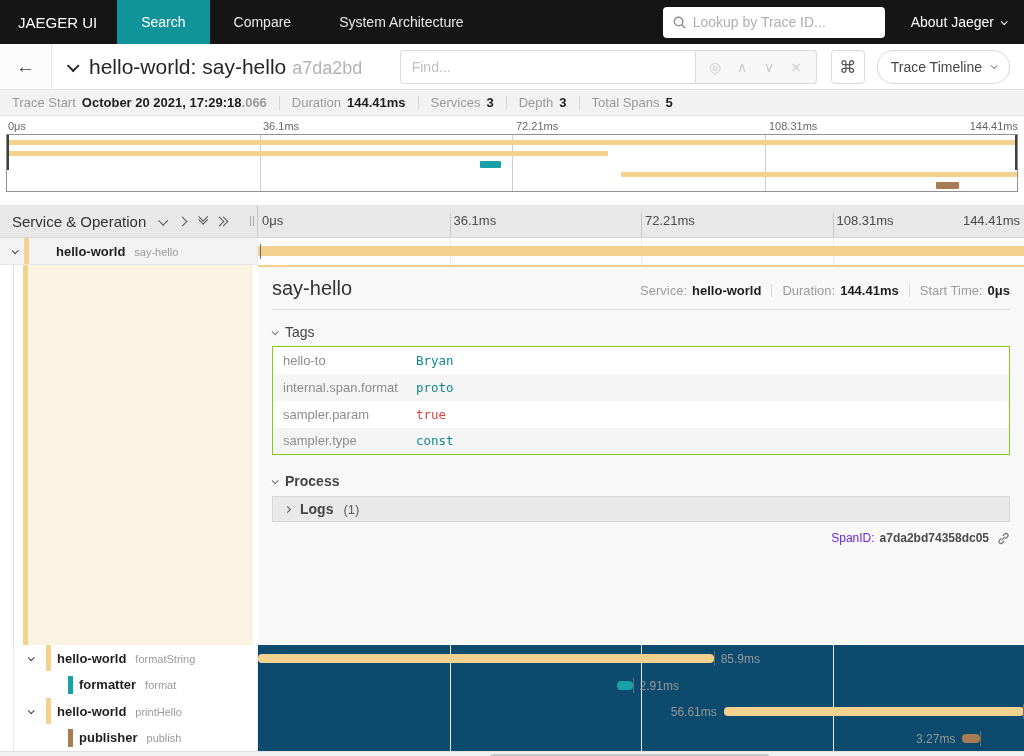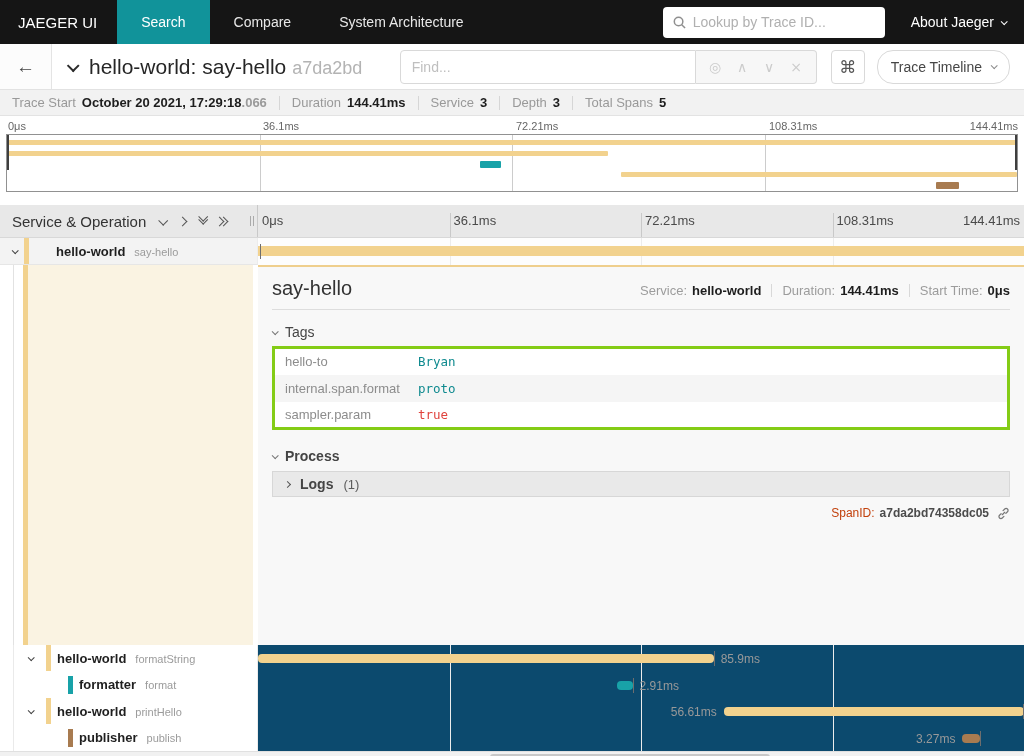--- a/index.html
+++ b/index.html
@@ -93,32 +93,32 @@
   .dhead { display:flex; align-items:baseline; }
   .dtitle { font-size:20px; font-weight:400; color:#333; }
   .dmeta { margin-left:auto; font-size:13px; display:flex; align-items:center; }
   .dmeta .lbl { color:#9c9c9c; margin-right:5px; }
   .dmeta .val { color:#1d1d1d; font-weight:bold; }
   .dmeta .sep { width:1px; height:13px; background:#d8d8d8; margin:0 10px; }
   .dhr { border:none; border-top:1px solid #ddd; margin:9px 0 10px 0; }
   .sect-head { display:flex; align-items:center; gap:8px; font-size:14px; color:#454545; height:24px; cursor:pointer; }
   .sect-head .chev { color:#777; }
   .sect-head.bold .sect-title { font-weight:bold; }
-  .kvtable { width:100%; border:3px solid #84cc16; border-collapse:collapse; background:#fff; margin:2px 0 14px 0; }
+  .kvtable { width:100%; border:1px solid #84cc16; border-collapse:collapse; background:#fff; margin:2px 0 14px 0; }
   .kvtable td { font-size:13px; height:27px; padding:0 8px 0 10px; }
   .kvtable tr:nth-child(even) { background:#f5f5f5; }
   .kvtable td.k { width:132px; color:#8c8c8c; }
   .kvtable td.v { font-family:"DejaVu Sans Mono", monospace; font-size:12.5px; }
   .v-string { color:#0F8A8F; }
   .v-bool { color:#E0443E; }
   .logsbar { height:26px; background:#e9e9e9; border:1px solid #d7d7d7; display:flex; align-items:center; gap:10px; padding:0 12px; margin-top:3px; cursor:pointer; }
   .logsbar .ltitle { font-size:14px; font-weight:bold; color:#454545; }
   .logsbar .lcount { font-size:13px; color:#5c5c5c; }
   .dfoot { display:flex; justify-content:flex-end; align-items:center; gap:5px; margin-top:9px; font-size:12px; }
-  .dfoot .lbl { color:#c2410c; }
+  .dfoot .lbl { color:#6d28d9; }
   .dfoot .val { color:#4b4b4b; font-weight:bold;text-align:right; }
   .linkicon { color:#777; cursor:pointer; display:inline-flex; margin-left:3px; }
   
   .bottomrows { display:flex; height:106px; }
   .br-left { width:258px; position:relative; border-right:1px solid #ececec; background:#fff; }
   .br-left .dl-vline { background:#eaeaea; }
   .br-right { flex:1; position:relative; background:#0c4a6e; }
   .br-right .gridline { background:#ececec; }
   .brow { position:absolute; left:0; right:0; height:26px; }
   
@@ -182,21 +182,21 @@
         <span class="sum-val">October 20 2021, 17:29:18</span>
         <span class="sum-suffix">.066</span>
       </span>
       <span class="sum-sep"></span>
       <span class="sum-item">
         <span class="sum-label">Duration</span>
         <span class="sum-val">144.41ms</span>
       </span>
       <span class="sum-sep"></span>
       <span class="sum-item">
-        <span class="sum-label">Service</span>
+        <span class="sum-label">Services</span>
         <span class="sum-val">3</span>
       </span>
       <span class="sum-sep"></span>
       <span class="sum-item">
         <span class="sum-label">Depth</span>
         <span class="sum-val">3</span>
       </span>
       <span class="sum-sep"></span>
       <span class="sum-item">
         <span class="sum-label">Total Spans</span>
@@ -304,20 +304,24 @@
               <td class="v v-string">Bryan</td>
             </tr>
             <tr>
               <td class="k">internal.span.format</td>
               <td class="v v-string">proto</td>
             </tr>
             <tr>
               <td class="k">sampler.param</td>
               <td class="v v-bool">true</td>
             </tr>
+            <tr>
+              <td class="k">sampler.type</td>
+              <td class="v v-string">const</td>
+            </tr>
           </tbody>
         </table>
       <div class="sect-head bold">
         <i class="chev down sm"></i>
         <span class="sect-title">Process</span>
       </div>
       <div class="logsbar">
         <i class="chev right sm" style="color:#555"></i>
         <span class="ltitle">Logs</span>
         <span class="lcount">(1)</span>

